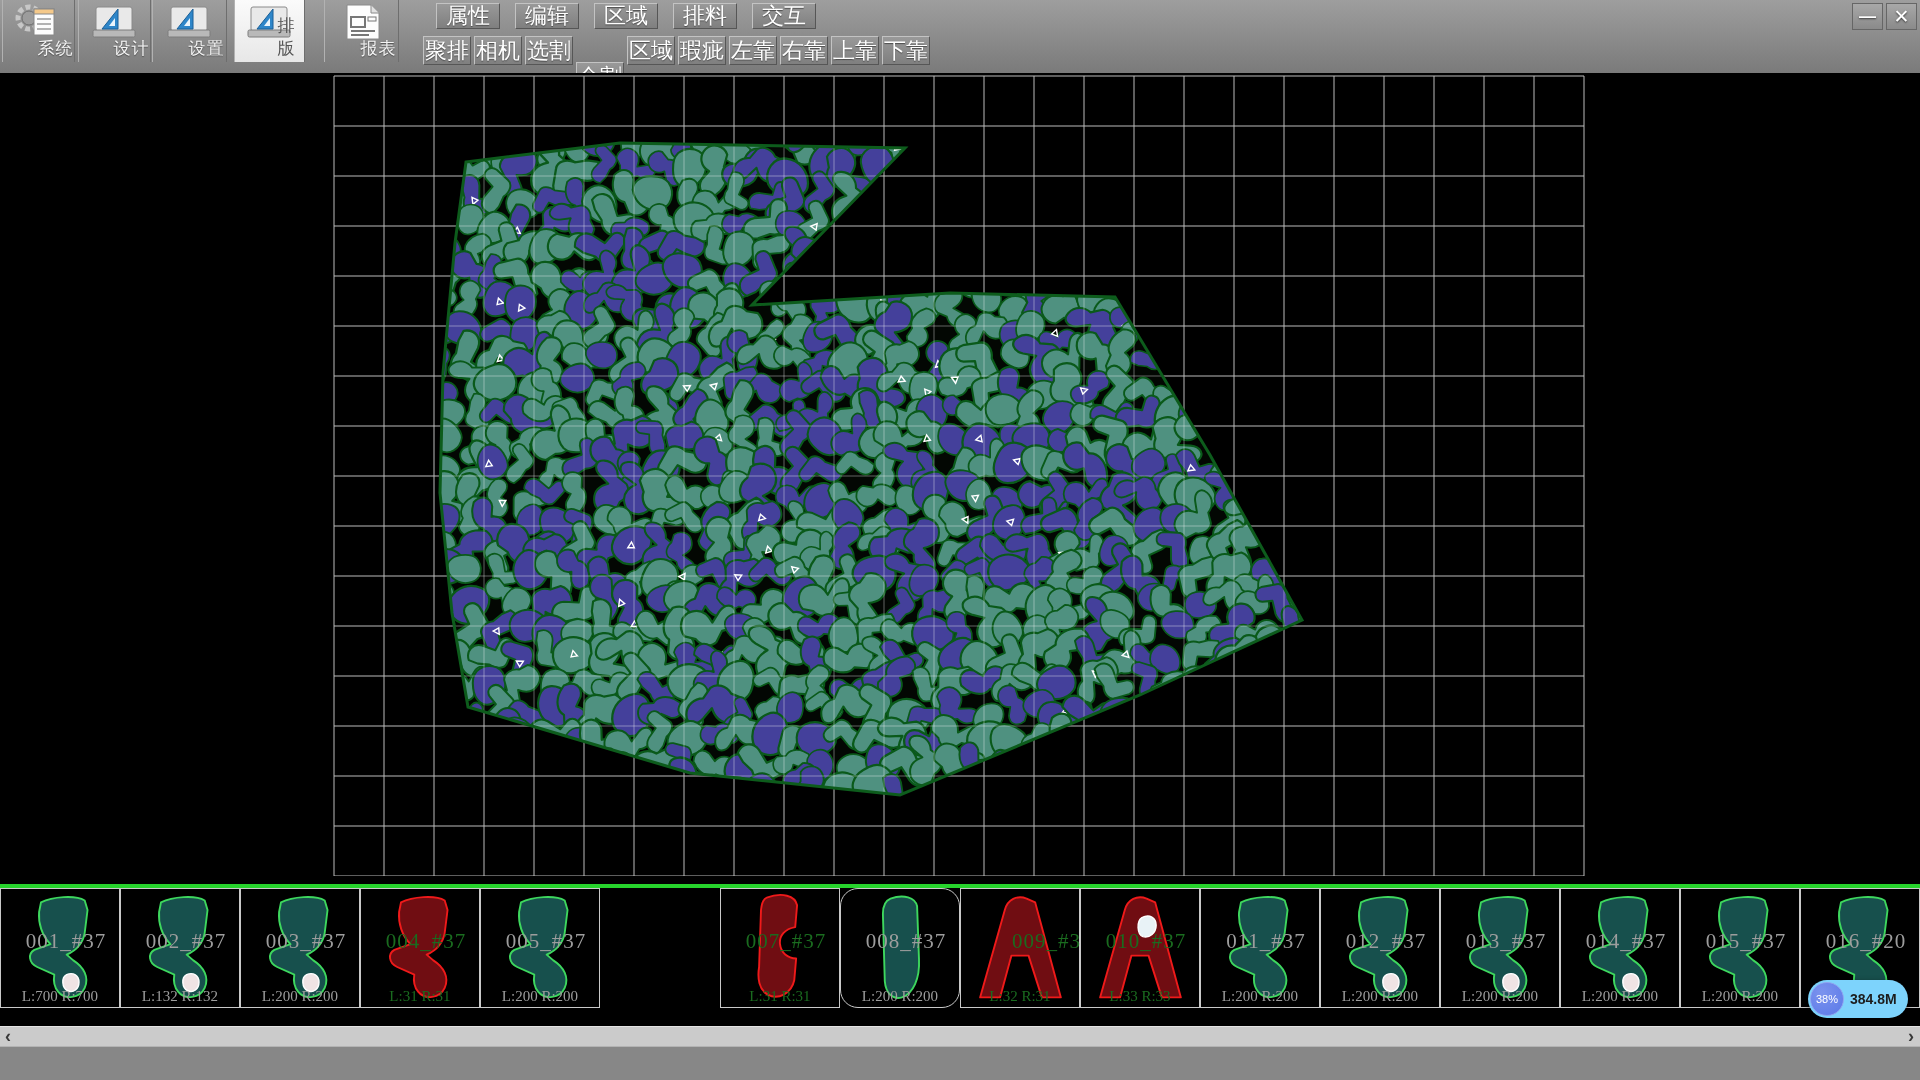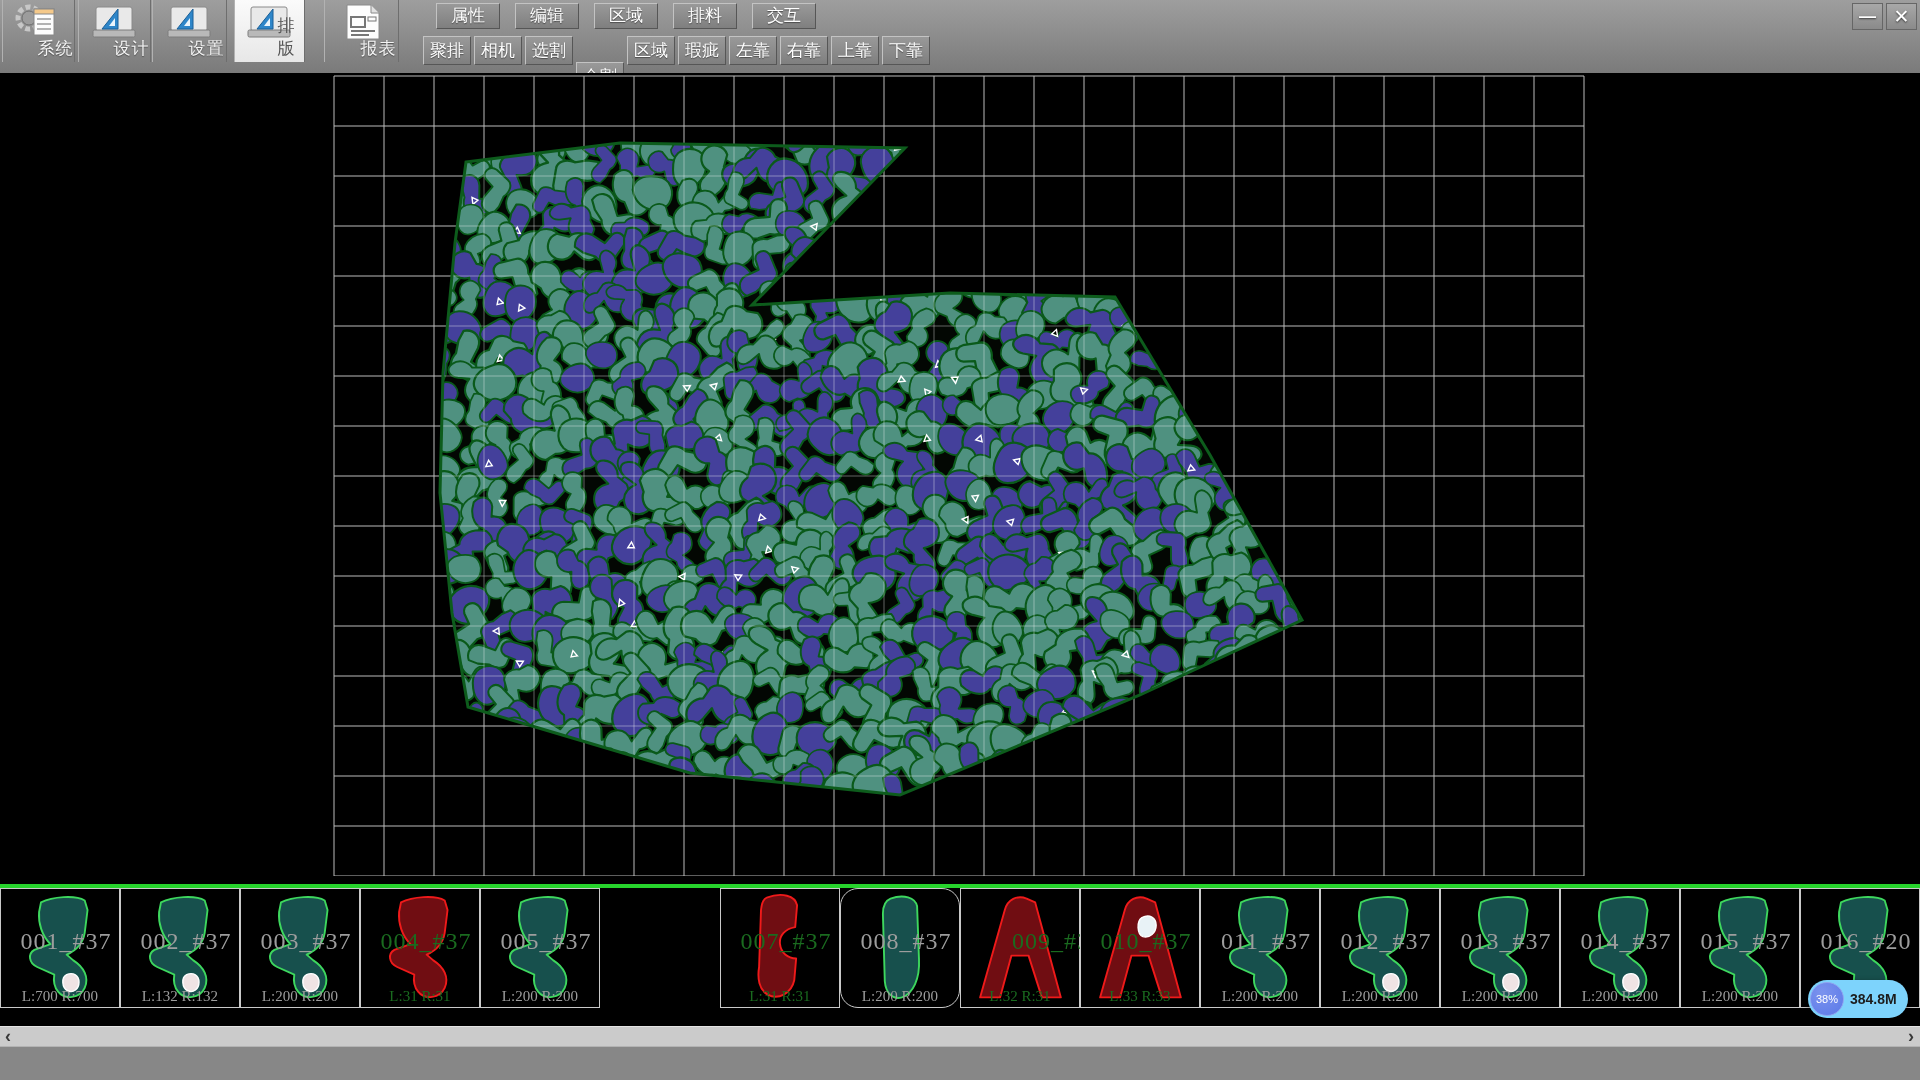--- a/index.html
+++ b/index.html
@@ -9,42 +9,42 @@
   
   #toolbar{position:absolute;left:0;top:0;width:1920px;height:73px;
            background:linear-gradient(#9e9e9e,#7a7a7a);border-bottom:1px solid #5c5c5c;}
   .bigbtn{position:absolute;top:0;height:62px;border-right:1px solid #6e6e6e;
           box-shadow:inset 1px 0 0 #b2b2b2;text-align:center;cursor:default;}
   .bigbtn .blabel{position:absolute;bottom:2px;left:0;right:0;font-size:17px;color:#f4f4f4;
                   text-shadow:0 1px 1px #4f4f4f;letter-spacing:1px;padding-left:35px;}
   .bigbtn.active{background:linear-gradient(#fbfbfb,#e7e7e7);}
   .bigbtn.active .blabel{color:#555;text-shadow:none;}
   .bigbtn svg{margin-top:3px;}
-  .menubtn,.toolbtn{position:absolute;color:#fff;font-size:17px;text-align:center;
+  .menubtn,.toolbtn{position:absolute;color:#fff;font-size:22px;text-align:center;
           text-shadow:0 1px 1px #4a4a4a;background:linear-gradient(#999,#7f7f7f);
           border:1px solid;border-color:#c3c3c3 #565656 #565656 #c3c3c3;box-sizing:border-box;cursor:default;}
   .menubtn{top:3px;height:26px;line-height:24px;}
   .toolbtn{top:36px;height:29px;line-height:27px;}
   .winbtn{position:absolute;top:3px;width:31px;height:27px;text-align:center;line-height:25px;
           color:#fff;font-weight:bold;font-size:17px;text-shadow:0 1px 2px #333;
           background:linear-gradient(#a8a8a8,#8a8a8a);border:1px solid #666;box-sizing:border-box;}
 
   
   #canvasWrap{position:absolute;left:0;top:73px;width:1920px;height:803px;background:#000;}
   #cv{display:block;width:1920px;height:803px;}
 
   
   #strip{position:absolute;left:0;top:884px;width:1920px;height:124px;background:#000;}
   #stripAccent{position:absolute;left:0;top:0;width:1920px;height:4px;}
   .tile{position:absolute;top:4px;width:120px;height:120px;box-sizing:border-box;
         border:1px solid #c9c9c9;background:#000;}
   .tile svg{position:absolute;left:2px;top:2px;}
   .tile .tnum{position:absolute;left:0;right:0;top:44%;transform:translateY(-50%);
         text-align:center;font-family:"Liberation Serif","DejaVu Serif",serif;
-        font-size:24px;letter-spacing:1px;margin-left:12px;}
+        font-size:21px;letter-spacing:1px;margin-left:12px;}
   .tile .tcnt{position:absolute;left:0;right:0;bottom:2px;text-align:center;
         font-family:"Liberation Serif","DejaVu Serif",serif;font-size:15px;}
 
   
   #memBadge{position:absolute;left:1808px;top:980px;width:100px;height:38px;background:#7dd3fc;
             border-radius:19px;box-shadow:0 2px 6px rgba(0,0,0,.45);z-index:30;}
   #memBadge .pct{position:absolute;left:2px;top:2px;width:34px;height:34px;border-radius:50%;
             background:radial-gradient(circle at 35% 30%,#7b93ee,#5573e2);
             border:1px solid #8fa4f0;box-sizing:border-box;color:#fff;font-size:11px;
             text-align:center;line-height:32px;}

